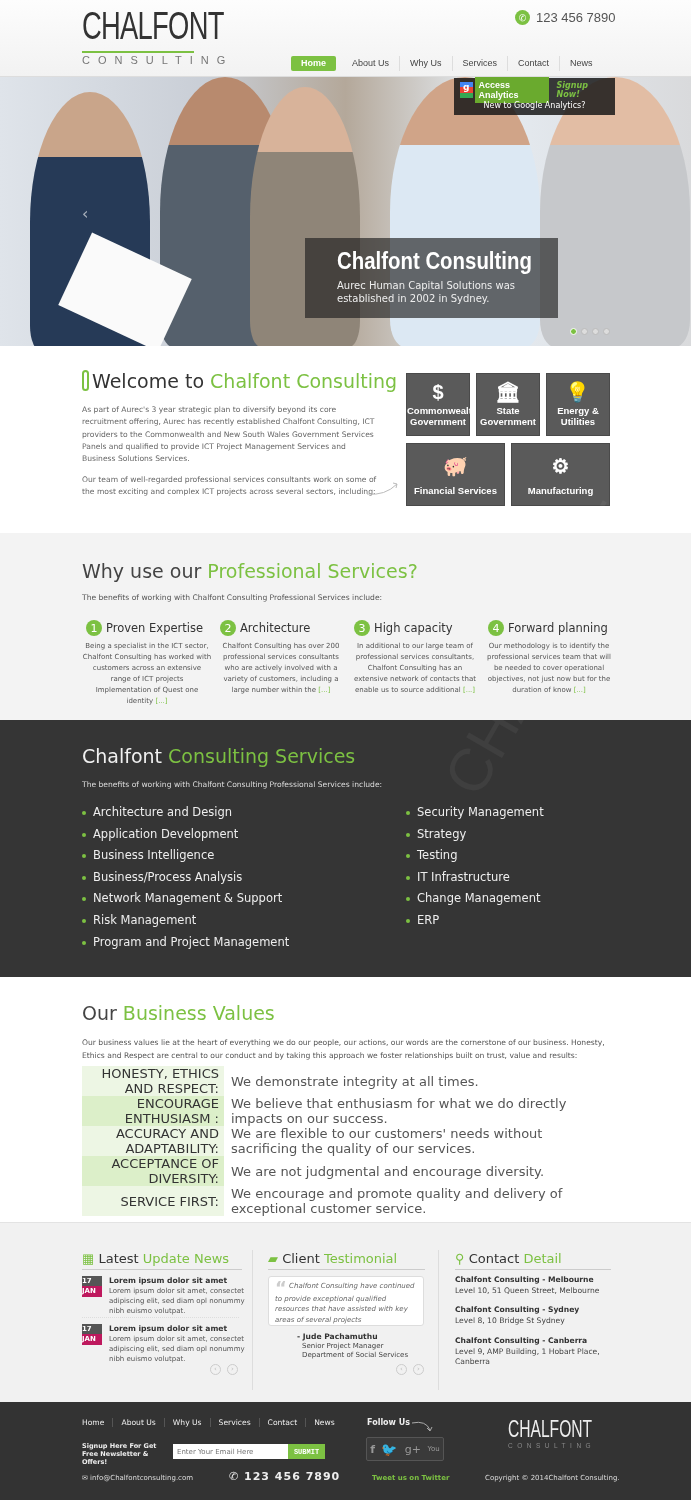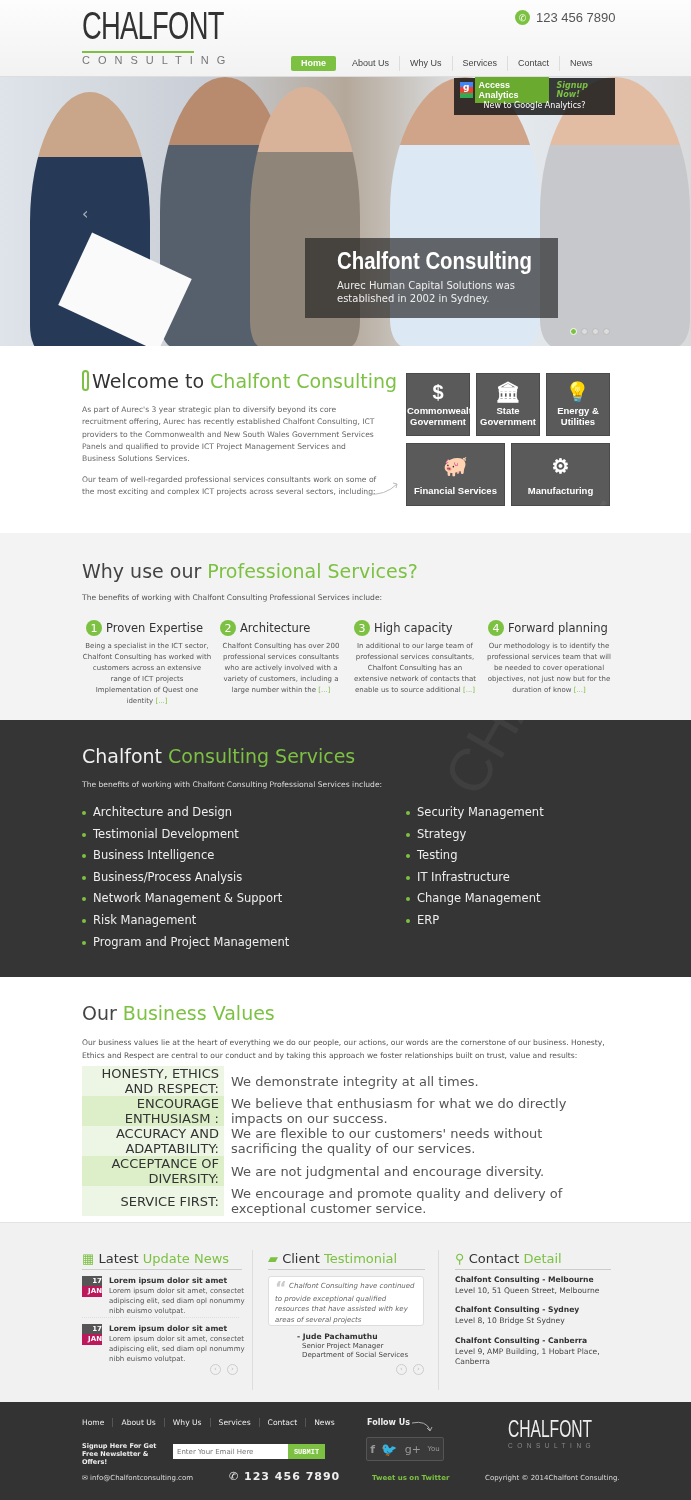--- a/index.html
+++ b/index.html
@@ -58,21 +58,21 @@
 
 .values-tbl{position:absolute;left:82px;top:1066px;width:530px;border-collapse:collapse}
 .values-tbl td{height:21.6px;font-size:13px;color:#555}
 .values-tbl td.k{width:142px;text-align:right;padding-right:5px;color:#333;background:#edf6e4}
 .values-tbl tr:nth-child(even) td.k{background:#dcefc9}
 .values-tbl td.v{padding-left:7px}
 
 .bottom{position:absolute;left:0;top:1222px;width:691px;height:180px;background:#f1f1f1;border-top:1px solid #e3e3e3}
 .col-title{position:absolute;font-size:13px;color:#333;white-space:nowrap;padding-bottom:3px;border-bottom:1px solid #ccc}
 .news-item{position:absolute;left:82px;width:160px}
-.date{position:absolute;left:0;top:0;width:20px;text-align:right;font-size:7px;font-weight:bold}
+.date{position:absolute;left:0;top:0;width:20px;text-align:left;font-size:7px;font-weight:bold}
 .date .d{background:#555;color:#fff;height:10px;line-height:10px}
 .date .m{background:#be185d;color:#fff;height:11px;line-height:11px}
 .news-item h4{position:absolute;left:27px;top:0;font-size:7.6px;color:#333;font-weight:bold;white-space:nowrap}
 .news-item p{position:absolute;left:27px;top:10px;font-size:7px;color:#555;line-height:10px;width:140px}
 .circ{position:absolute;width:11px;height:11px;border-radius:50%;border:1px solid #ccc;font-size:7px;color:#bbb;text-align:center;line-height:9px}
 .vsep{position:absolute;top:1250px;width:1px;height:140px;background:#ddd}
 .quote{position:absolute;left:268px;top:1276px;width:156px;height:50px;background:#fff;border:1px solid #ddd;border-radius:3px;font-size:7px;font-style:italic;color:#666;line-height:10.5px;padding:4px 6px}
 .quote .q{color:#ccc;font-size:18px;font-style:normal;font-weight:bold;vertical-align:-6px}
 .contact-blk{position:absolute;left:455px;font-size:7.6px;color:#444;line-height:10.5px}
 .contact-blk b{color:#333}
@@ -209,21 +209,21 @@
     </div>
   <p><span>Our methodology is to identify the professional services team that will be needed to cover operational objectives, not just now but for the duration of know</span> <span class="more">[...]</span></p>
 </div>
 
 <div class="services"></div>
 <div class="watermark">CHALFONT</div>
 <div class="h2" style="left:82px;top:745px;color:#f0f0f0"><span>Chalfont </span><span class="green">Consulting Services</span></div>
 <p class="sub-p" style="left:82px;top:780px;color:#ddd">The benefits of working with Chalfont Consulting Professional Services include:</p>
 <ul class="svc-list" style="left:82px;top:802px">
   <li>Architecture and Design</li>
-  <li>Testimonial Development</li>
+  <li>Application Development</li>
   <li>Business Intelligence</li>
   <li>Business/Process Analysis</li>
   <li>Network Management &amp; Support</li>
   <li>Risk Management</li>
   <li>Program and Project Management</li>
 </ul>
 <ul class="svc-list" style="left:406px;top:802px">
   <li>Security Management</li>
   <li>Strategy</li>
   <li>Testing</li>

